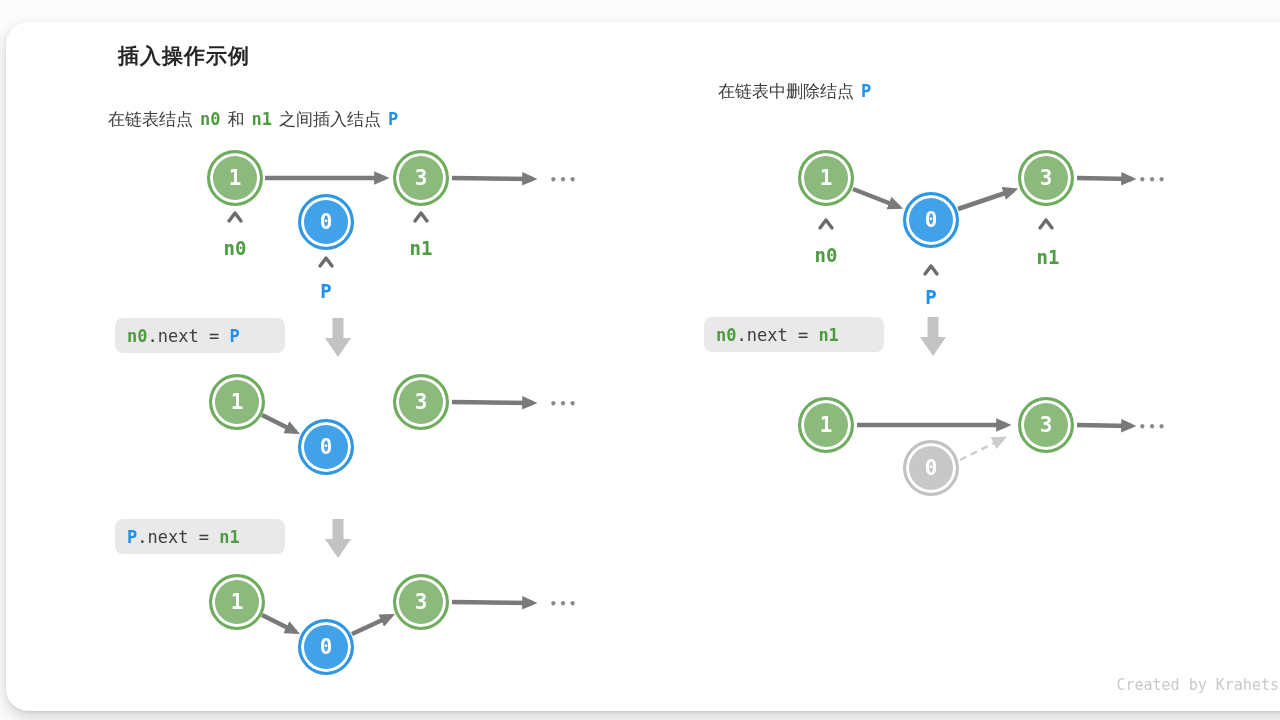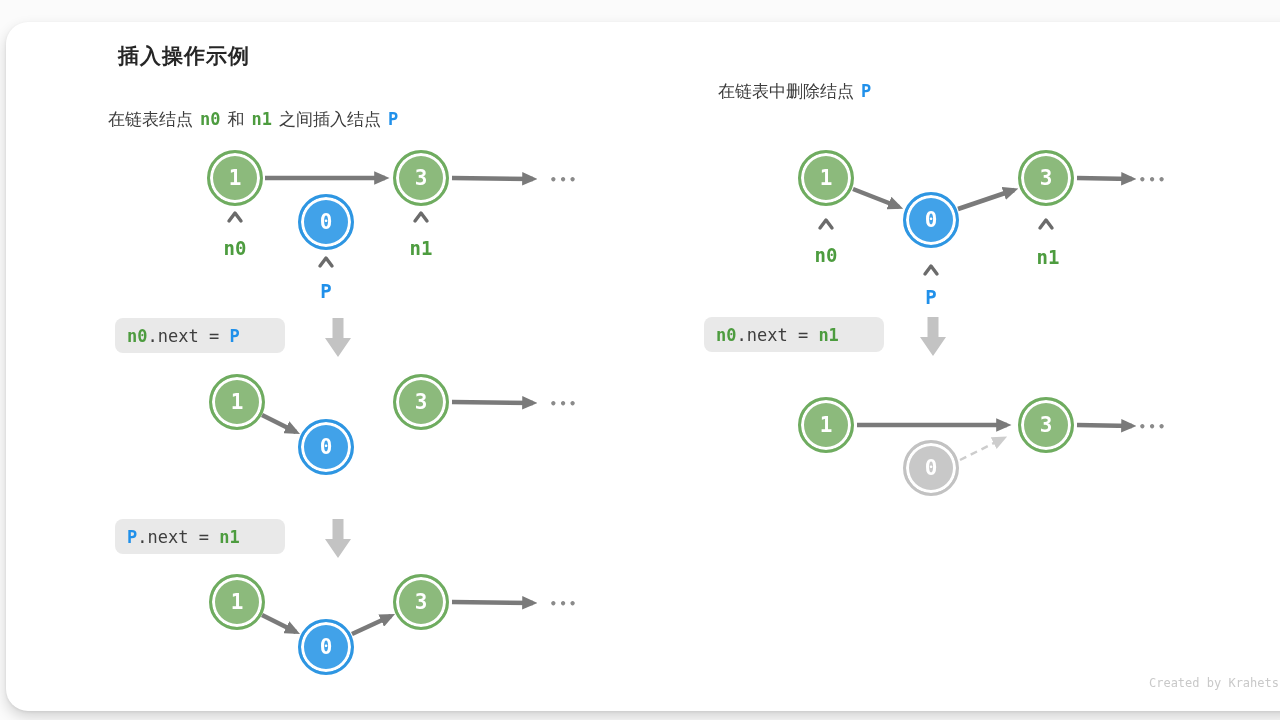--- a/index.html
+++ b/index.html
@@ -32,21 +32,21 @@
   .code-box{position:absolute;height:35px;background:#E9E9E9;border-radius:8px;
             display:flex;align-items:center;padding:0 12px;box-sizing:border-box;
             font-family:"DejaVu Sans Mono",monospace;font-size:17px;color:#3E3E3E;white-space:pre;}
   .code-box .g{color:#4D9C3F;font-weight:bold;}
   .code-box .b{color:#2090EA;font-weight:bold;}
 
   .dots{position:absolute;transform:translate(-50%,-50%);color:#8A8A8A;
         font-size:12px;letter-spacing:2px;font-weight:bold;white-space:nowrap;}
 
   .footer{position:absolute;top:676px;right:40px;
-          font-family:"DejaVu Sans Mono",monospace;font-size:12px;color:#C9C9C9;}
+          font-family:"DejaVu Sans Mono",monospace;font-size:15px;color:#C9C9C9;}
 </style>
 </head>
 <body>
 
 <div class="stage">
   <div class="card"></div>
 
   <svg class="overlay" viewBox="0 0 1280 720">
     <defs>
       <marker id="ah" markerWidth="3.4" markerHeight="3" refX="2.4" refY="1.5" orient="auto" markerUnits="strokeWidth">

